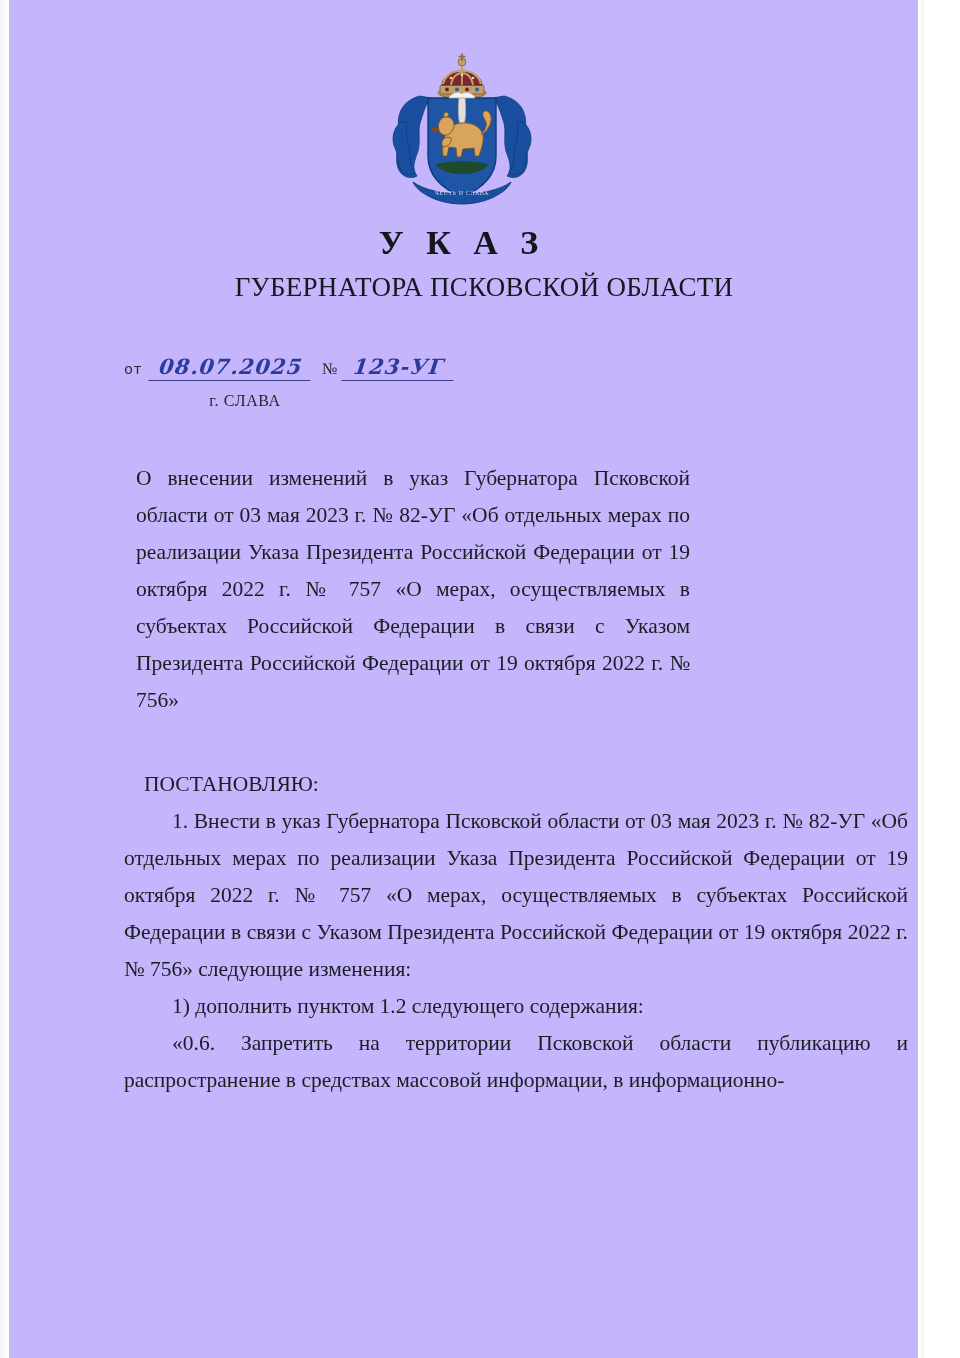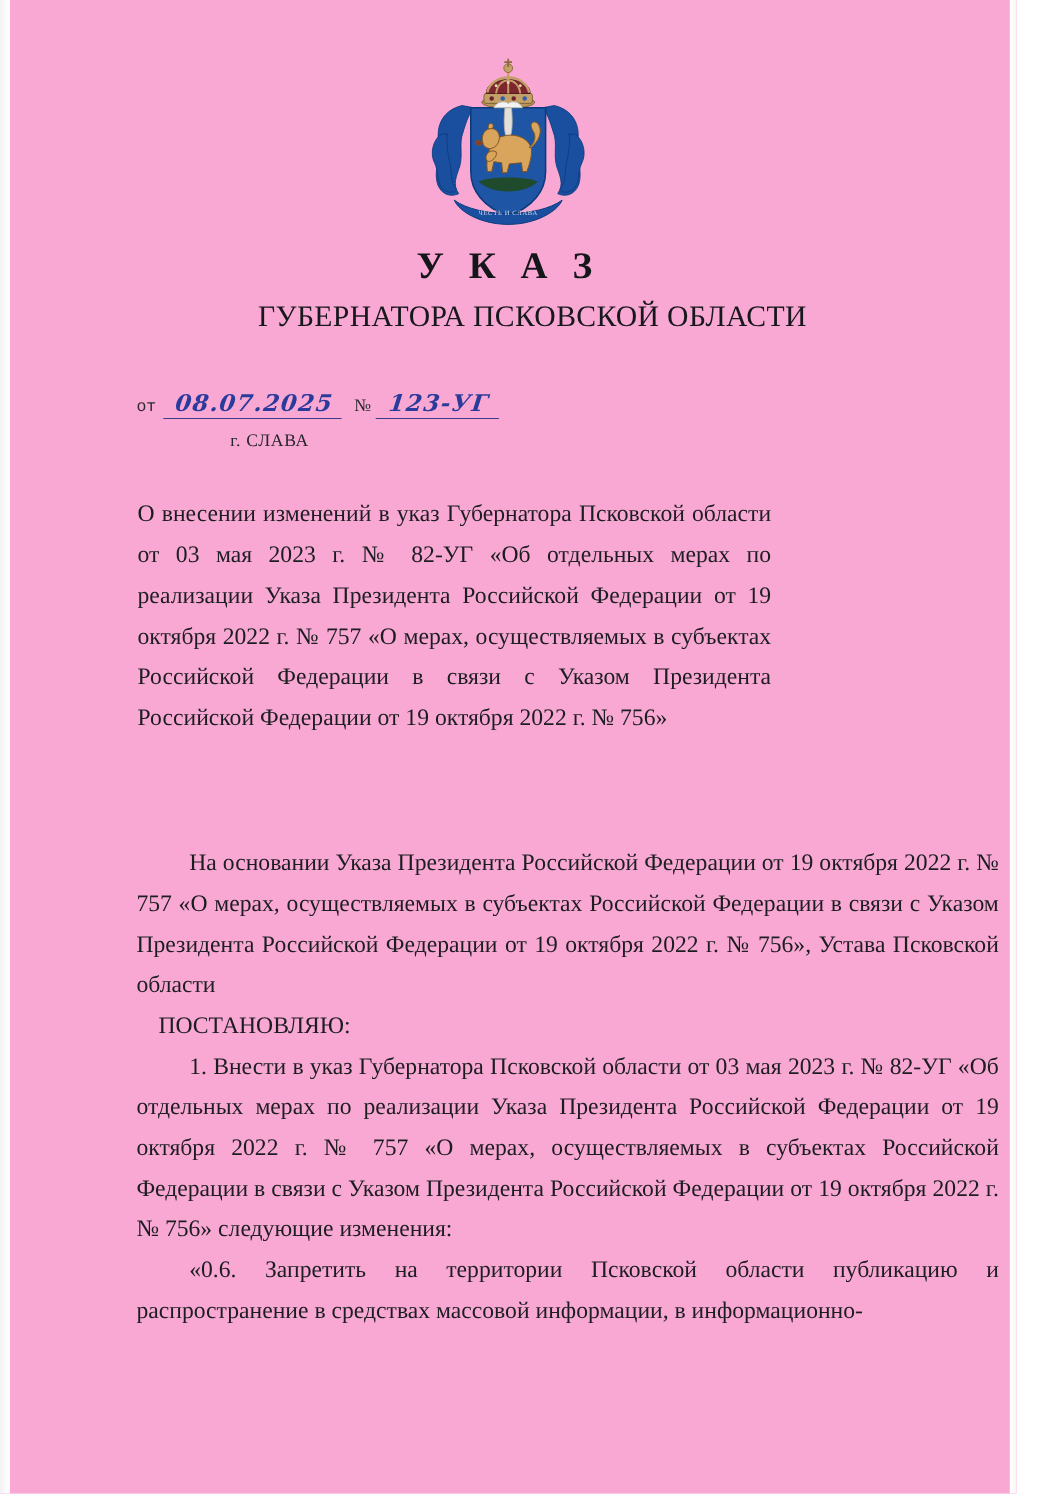--- a/index.html
+++ b/index.html
@@ -4,21 +4,21 @@
 <style>
   html, body {
     margin: 0;
     padding: 0;
     background: #ffffff;
   }
   .page {
     position: relative;
     width: 924px;
     height: 1358px;
-    background: #f9a8d4;
+    background: #c4b5fd;
     overflow: hidden;
     font-family: "Liberation Serif", "DejaVu Serif", serif;
     color: #1d1d1f;
   }
   
   .scan-edge-left {
     position: absolute;
     left: 0; top: 0;
     width: 9px; height: 100%;
     background: linear-gradient(to right, #f2f2f4 0%, #fafafb 55%, #ffffff 100%);
@@ -108,21 +108,21 @@
     position: absolute;
     left: 124px;
     top: 448px;
     width: 578px;
     font-size: 21.5px;
     line-height: 37px;
     text-align: justify;
     text-align-last: left;
     color: #1c1d21;
   }
-  .subject p { margin: 1px; }
+  .subject p { margin: 12px; }
 
   
   .body-text {
     position: absolute;
     left: 124px;
     top: 766px;
     width: 784px;
     font-size: 21.5px;
     line-height: 37px;
     text-align: justify;
@@ -224,19 +224,19 @@
     <span class="reg-field num">123-УГ</span>
   </div>
 
   <div class="city">г. СЛАВА</div>
 
   <div class="subject">
     <p>О внесении изменений в указ Губернатора Псковской области от 03 мая 2023 г. № 82-УГ «Об отдельных мерах по реализации Указа Президента Российской Федерации от 19 октября 2022 г. № 757 «О мерах, осуществляемых в субъектах Российской Федерации в связи с Указом Президента Российской Федерации от 19 октября 2022 г. № 756»</p>
   </div>
 
   <div class="body-text">
-    <p class="indent">На основании Указа Президента Российской Федерации от 19 октября 2022 г. № 757 «О мерах, осуществляемых в субъектах Российской Федерации в связи с Указом Президента Российской Федерации от 19 октября 2022 г. № 756», Устава Псковской области</p>
     <p class="noindent">ПОСТАНОВЛЯЮ:</p>
     <p class="indent">1. Внести в указ Губернатора Псковской области от 03 мая 2023 г. № 82-УГ «Об отдельных мерах по реализации Указа Президента Российской Федерации от 19 октября 2022 г. № 757 «О мерах, осуществляемых в субъектах Российской Федерации в связи с Указом Президента Российской Федерации от 19 октября 2022 г. № 756» следующие изменения:</p>
+    <p class="indent">1) дополнить пунктом 1.2 следующего содержания:</p>
     <p class="indent">«0.6. Запретить на территории Псковской области публикацию и распространение в средствах массовой информации, в информационно-</p>
   </div>
 
 </div>
 
 </body></html>

